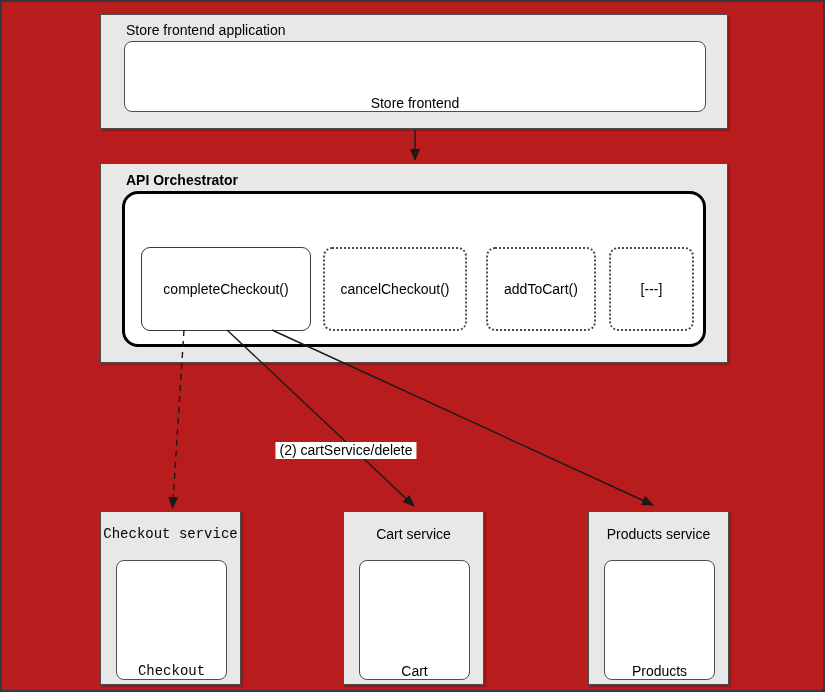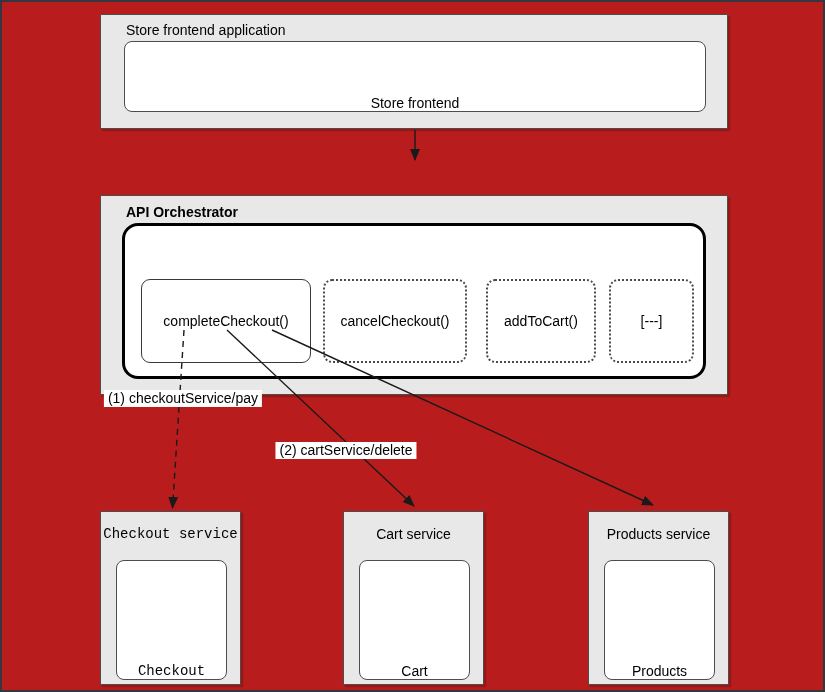--- a/index.html
+++ b/index.html
@@ -22,21 +22,21 @@
     box-shadow:2px 2px 1px rgba(0,0,0,0.18);
     box-sizing:border-box;
   }
   .group-label{
     font-size:14px;
     color:#000;
     white-space:nowrap;
   }
   #group-frontend{left:98px;top:12px;width:628px;height:115px;}
   #group-frontend .group-label{position:absolute;left:25px;top:7px;}
-  #group-orchestrator{left:98px;top:161px;width:628px;height:200px;margin-top:32px;}
+  #group-orchestrator{left:98px;top:161px;width:628px;height:200px;}
   #group-orchestrator .group-label{position:absolute;left:25px;top:8px;font-weight:bold;}
 
   
   .node{
     position:absolute;
     background:#ffffff;
     border:1px solid #4d4d4d;
     border-radius:8px;
     box-sizing:border-box;
     display:flex;align-items:flex-end;justify-content:center;
@@ -161,16 +161,15 @@
       <marker id="ah" markerUnits="userSpaceOnUse" markerWidth="14" markerHeight="12" refX="11" refY="5" orient="auto">
         <path d="M0,0 L12,5 L0,10 Z" fill="#1a1a1a"></path>
       </marker>
     </defs>
     <line x1="413" y1="128" x2="413" y2="158" stroke="#1a1a1a" stroke-width="1.4" marker-end="url(#ah)"></line>
     <line x1="182" y1="328" x2="170.5" y2="506" stroke="#1a1a1a" stroke-width="1.4" stroke-dasharray="6 5" marker-end="url(#ah)"></line>
     <line x1="225" y1="328" x2="412" y2="504" stroke="#1a1a1a" stroke-width="1.4" marker-end="url(#ah)"></line>
     <line x1="270" y1="328" x2="651" y2="503" stroke="#1a1a1a" stroke-width="1.4" marker-end="url(#ah)"></line>
   </svg>
 
-  <div class="conn-label" id="conn-label-0">(1) checkoutService/pay</div>
   <div class="conn-label" id="conn-label-1">(2) cartService/delete</div>
 
 </div>
 
 </body></html>

